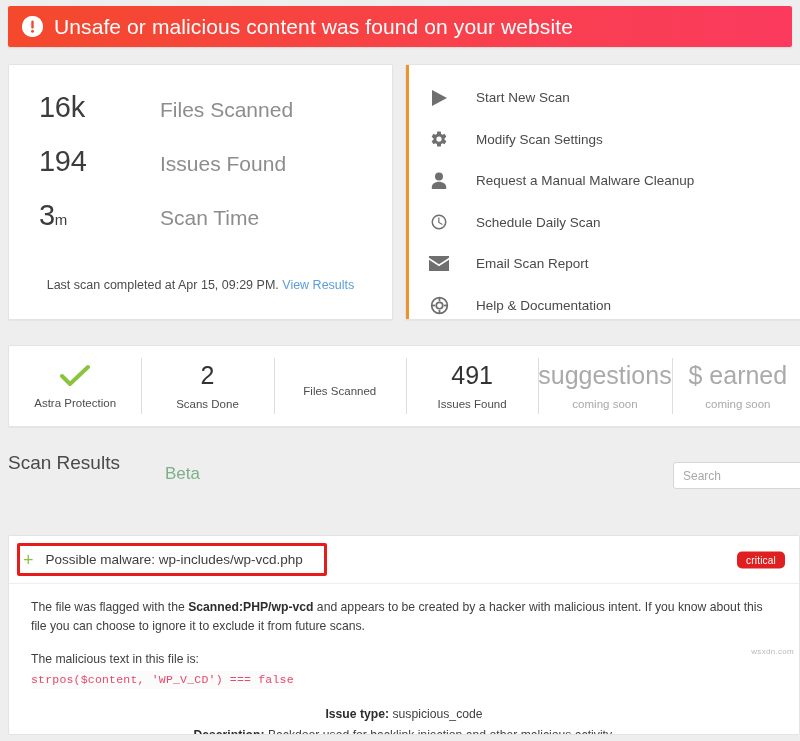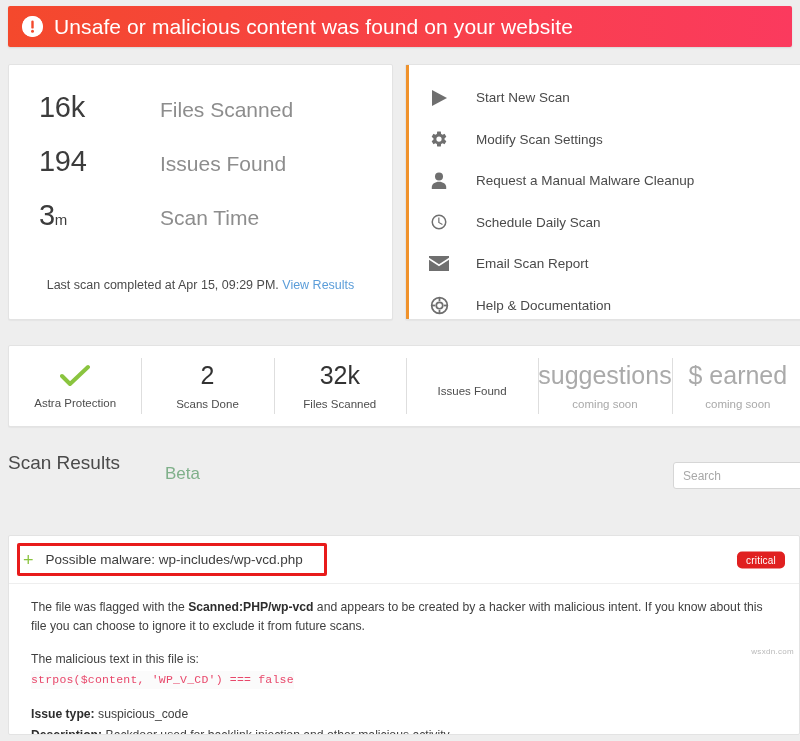--- a/index.html
+++ b/index.html
@@ -267,21 +267,21 @@
   .spacer { height: 14px; }
   .code-line {
     font-family: "Liberation Mono", "DejaVu Sans Mono", monospace;
     font-size: 11.5px;
     color: #e8486b;
     background: #fbfbfb;
     display: inline-block;
     margin-top: 2px;
     letter-spacing: 0.2px;
   }
-  .meta-line { margin-top: 2px; }
+  .meta-line { margin-top: 2px; text-align: center; }
 
   .watermark {
     position: absolute;
     right: 6px; bottom: 4px;
     font-size: 8px;
     color: #b9b9b9;
     letter-spacing: 0.3px;
   }
 </style>
 </head>
@@ -393,24 +393,24 @@
             <path d="M2 12 L10 20 L28 3" fill="none" stroke="#8ac43f" stroke-width="4" stroke-linecap="round" stroke-linejoin="round"></path>
           </svg>
       </span>
       <span class="strip-label">Astra Protection</span>
     </div>
     <div class="strip-cell">
       <span class="strip-value">2</span>
       <span class="strip-label">Scans Done</span>
     </div>
     <div class="strip-cell">
-      <span class="strip-value">32k</span>
       <span class="strip-label">Files Scanned</span>
     </div>
     <div class="strip-cell">
+      <span class="strip-value">491</span>
       <span class="strip-label">Issues Found</span>
     </div>
     <div class="strip-cell">
       <span class="strip-value muted">suggestions</span>
       <span class="strip-label muted">coming soon</span>
     </div>
     <div class="strip-cell">
       <span class="strip-value muted">$ earned</span>
       <span class="strip-label muted">coming soon</span>
     </div>

